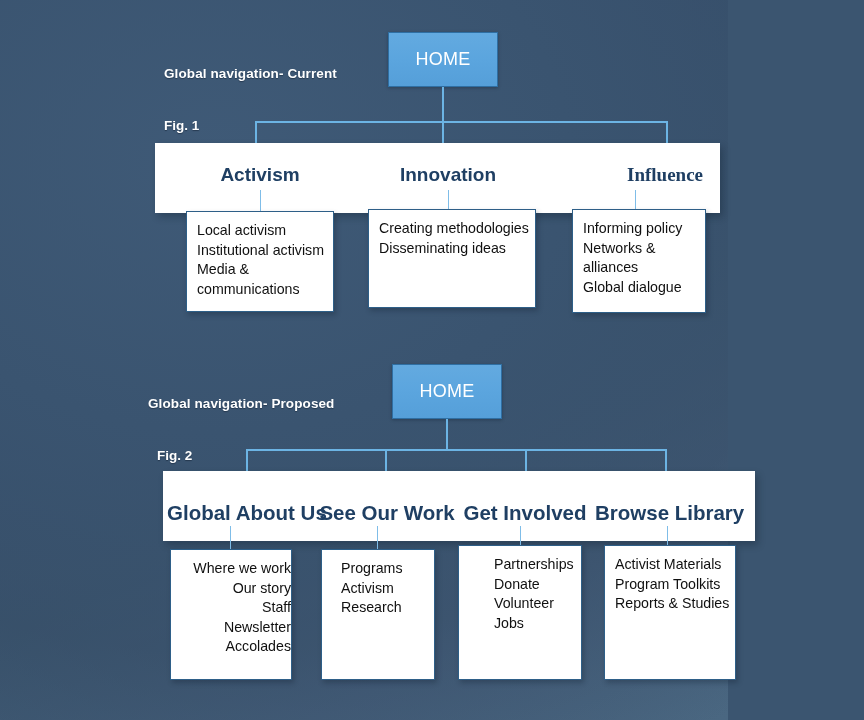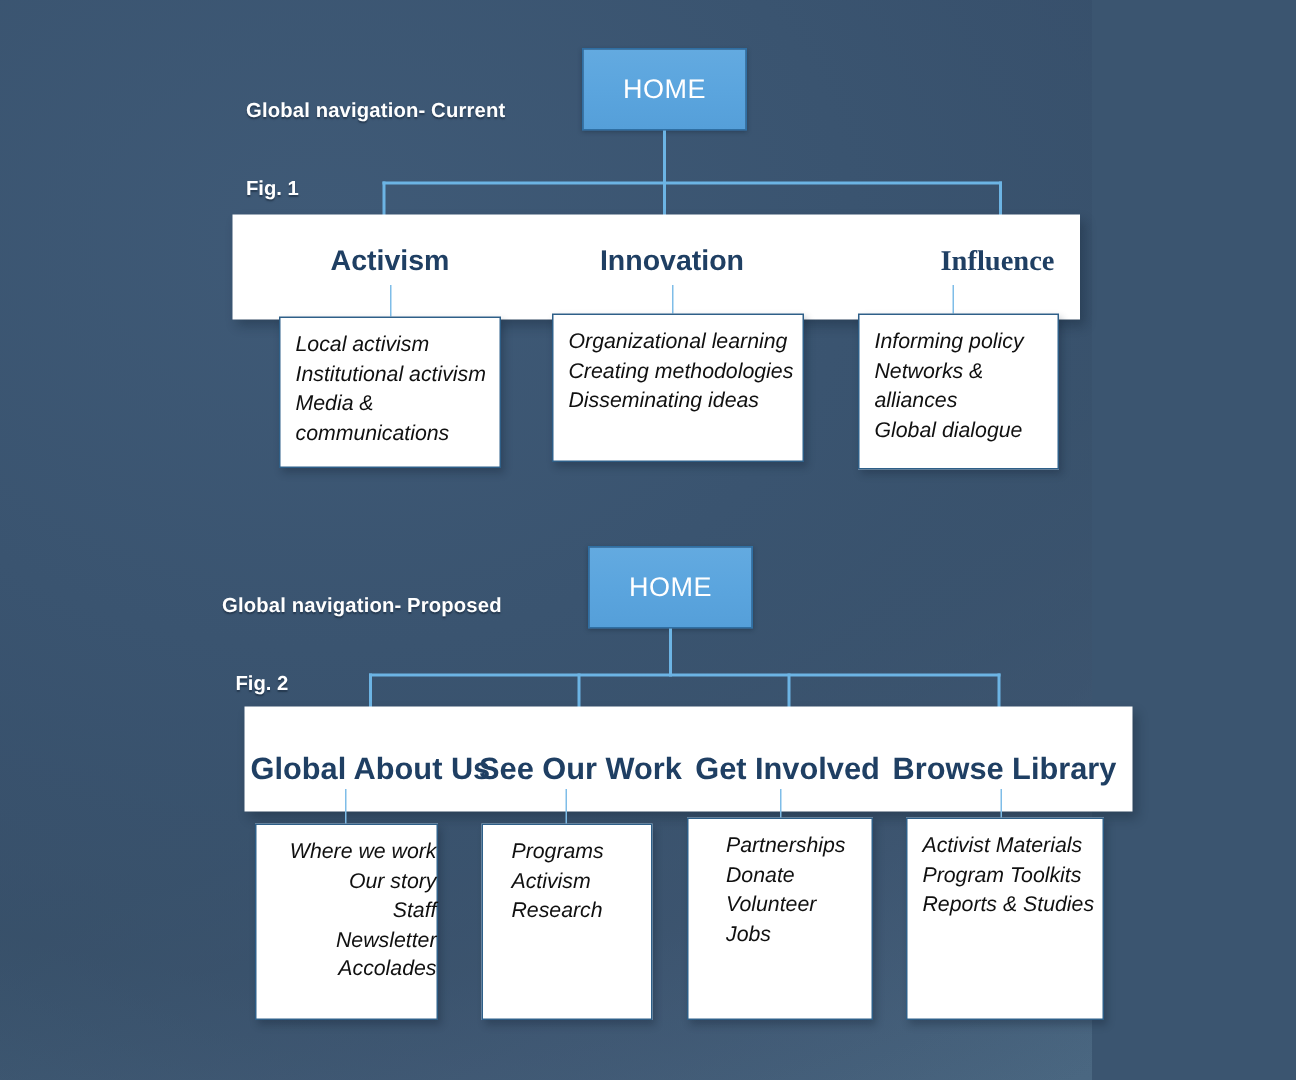--- a/index.html
+++ b/index.html
@@ -96,21 +96,20 @@
   }
 
   
   .sub-box {
     position: absolute;
     background: #ffffff;
     border: 1px solid #2e5f88;
     box-sizing: border-box;
     box-shadow: 2px 3px 5px rgba(16,29,45,0.30);
     padding: 9px 0 0 10px;
-    font-style: italic;
   }
   .sub-box ul {
     list-style: none;
     margin: 0;
     padding: 0;
   }
   .sub-box li {
     color: #101010;
     font-size: 14.2px;
     line-height: 19.6px;
@@ -154,21 +153,20 @@
       <ul>
         <li>Local activism</li>
         <li>Institutional activism</li>
         <li>Media &amp;</li>
         <li>communications</li>
       </ul>
     </div>
 
     <div class="sub-box" style="left:368px; top:209px; width:168px; height:99px;">
       <ul>
-        <li>Organizational learning</li>
         <li>Creating methodologies</li>
         <li>Disseminating ideas</li>
       </ul>
     </div>
 
     <div class="sub-box" style="left:572px; top:209px; width:134px; height:104px;">
       <ul>
         <li>Informing policy</li>
         <li>Networks &amp;</li>
         <li>alliances</li>
@@ -217,21 +215,21 @@
     </div>
 
     <div class="sub-box" style="left:321px; top:549px; width:114px; height:131px; padding-left:19px;">
       <ul>
         <li>Programs</li>
         <li>Activism</li>
         <li>Research</li>
       </ul>
     </div>
 
-    <div class="sub-box" style="left:458px; top:545px; width:124px; height:135px; padding-left:25px;">
+    <div class="sub-box" style="left:458px; top:545px; width:124px; height:135px; padding-left:35px;">
       <ul>
         <li>Partnerships</li>
         <li>Donate</li>
         <li>Volunteer</li>
         <li>Jobs</li>
       </ul>
     </div>
 
     <div class="sub-box" style="left:604px; top:545px; width:132px; height:135px; ">
       <ul>

